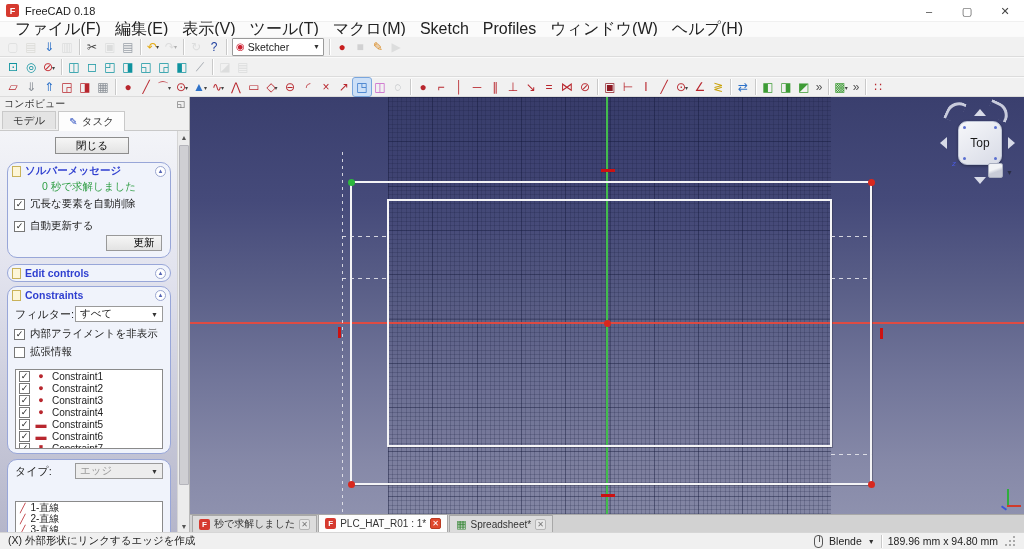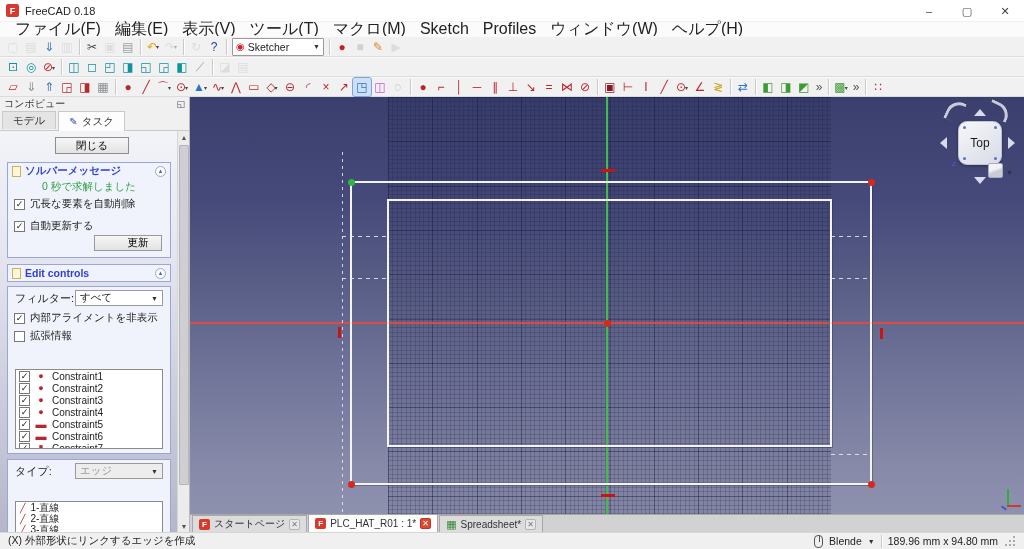--- a/index.html
+++ b/index.html
@@ -42,31 +42,31 @@
   .cv-tab.active { background:#fdfdfd; height:20px; }
   .pen-ico { color:#2d4fc0; font-size:10px; }
   .cv-body { position:absolute; left:0; top:34px; width:178px; height:401px; overflow:hidden;
     background:linear-gradient(180deg,#f3f4f8 0%,#e2e3ee 35%,#c9cada 70%,#b5b6ca 100%); }
   .cv-scroll { position:absolute; right:0; top:34px; width:12px; height:401px; background:#ececec; border-left:1px solid #d5d5d5; }
   .cv-scroll .arr { position:absolute; left:0; width:12px; height:12px; display:flex; align-items:center; justify-content:center; font-size:7px; color:#555; }
   .cv-scroll .thumb { position:absolute; left:1px; width:10px; top:14px; height:340px; background:#cfcfd3; border:1px solid #b5b5bb; border-radius:1px; }
 
   .close-btn { position:absolute; left:55px; top:6px; width:74px; height:17px; background:linear-gradient(#f6f6f6,#e3e3e3); border:1px solid #8d8d8d; font-size:10.5px; font-family:inherit; }
 
-  .panel { position:absolute; left:7px; width:164px; background:#f0f3fb; border:1px solid #98a6d8; border-radius:0; }
+  .panel { position:absolute; left:7px; width:164px; background:#f0f3fb; border:1px solid #98a6d8; border-radius:10px; }
   .p-head { height:16px; display:flex; align-items:center; padding:0 4px; gap:4px; }
   .p-ico { width:9px; height:11px; background:#fdf6d8; border:1px solid #c9b25a; }
   .p-title { color:#2f3fd0; font-weight:bold; font-size:10.5px; }
   .p-collapse { margin-left:auto; width:11px; height:11px; border:1px solid #9aa6d0; border-radius:50%; font-size:7px; color:#5565b5; display:flex; align-items:center; justify-content:center; background:#fff; }
   .solver-line { padding:1px 6px; font-size:10.5px; }
   .link { color:#3a52d8; text-decoration:underline; }
   .green { color:#2f9e44;text-align:center; }
   .cb-row { display:flex; align-items:center; gap:5px; padding:2px 6px; font-size:10.5px; }
   .cb { width:11px; height:11px; background:#fff; border:1px solid #777; font-size:9px; line-height:9px; text-align:center; color:#222; flex:0 0 auto; }
-  .upd-btn { position:absolute; right:8px; bottom:6px; width:68px; height:16px; background:linear-gradient(#f6f6f6,#e3e3e3); border:1px solid #999; font-size:10.5px; font-family:inherit;padding-left:20px; }
+  .upd-btn { position:absolute; right:8px; bottom:6px; width:56px; height:16px; background:linear-gradient(#f6f6f6,#e3e3e3); border:1px solid #999; font-size:10.5px; font-family:inherit;padding-left:20px; }
 
   .combo-box { height:16px; background:#fff; border:1px solid #9a9a9a; display:flex; align-items:center; padding:0 4px; font-size:10.5px; }
   .combo-box .ar { margin-left:auto; font-size:7px; color:#333; }
   .combo-box.disabled { background:#ededed; color:#9a9a9a; }
 
   .listbox { position:absolute; left:7px; right:7px; background:#fff; border:1px solid #8a8a8a; overflow:hidden; }
   .lb-row { display:flex; align-items:center; gap:5px; height:12px; padding-left:3px; font-size:10px; }
   .ci { width:12px; text-align:center; color:#b8272e; font-size:9px; flex:0 0 auto; }
   .ci.hbar { font-size:11px; font-weight:bold; }
   .el-row { display:flex; align-items:center; gap:5px; height:11px; padding-left:4px; font-size:10px; }
@@ -464,20 +464,25 @@
 
       <div class="panel" style="top:133px; height:18px;">
         <div class="p-head">
           <span class="p-ico"></span>
           <span class="p-title">Edit controls</span>
           <span class="p-collapse">▴</span>
         </div>
       </div>
 
       <div class="panel" style="top:155px; height:168px;">
+        <div class="p-head">
+          <span class="p-ico"></span>
+          <span class="p-title">Constraints</span>
+          <span class="p-collapse">▴</span>
+        </div>
         <div style="display:flex; align-items:center; padding:3px 7px;">
           <span>フィルター:</span>
           <div class="combo-box" style="margin-left:auto; width:88px;">
             <span>すべて</span>
               <span class="ar">▼</span>
           </div>
         </div>
         <div class="cb-row">
           <span class="cb">✓</span>
           <span>内部アライメントを非表示</span>
@@ -607,21 +612,21 @@
     <div class="xyz">
       <span class="gy"></span>
         <span class="rx"></span>
         <span class="bz"></span>
     </div>
   </div>
 
   <div class="mdi-bar" id="mdi-bar">
       <div class="mdi-tab">
         <span class="mdi-logo">F</span>
-        <span>スタートページ</span>
+        <span>秒で求解しました</span>
         <span class="mdi-close">✕</span>
       </div>
       <div class="mdi-tab active">
         <span class="mdi-logo">F</span>
         <span>PLC_HAT_R01 : 1*</span>
         <span class="mdi-close red">✕</span>
       </div>
       <div class="mdi-tab">
         <span class="mdi-sheet">▦</span>
         <span>Spreadsheet*</span>

